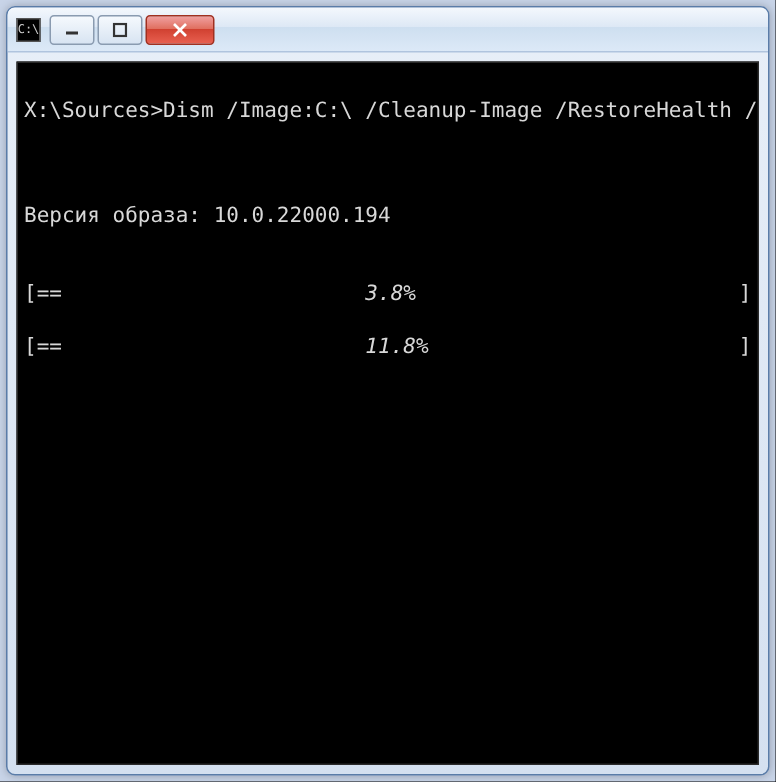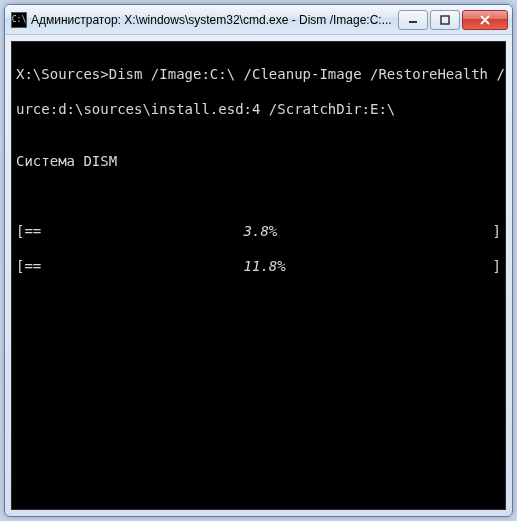--- a/index.html
+++ b/index.html
@@ -95,21 +95,20 @@
   .progress-bar { flex: 0 0 auto; }
   .progress-pct { flex: 0 0 auto; font-style: italic; }
   .progress-end { margin-left: auto; }
 </style>
 </head>
 <body>
 
 <div class="window">
   <div class="titlebar">
     <div class="title-icon">C:\</div>
-    <div class="title-text">Администратор: X:\windows\system32\cmd.exe - Dism /Image:C:...</div>
     <div class="win-buttons">
       <div class="win-btn">
         <svg width="10" height="10" viewBox="0 0 10 10">
             <line x1="1" y1="7" x2="9" y2="7" stroke="#333" stroke-width="2"></line>
           </svg>
       </div>
       <div class="win-btn">
         <svg width="10" height="10" viewBox="0 0 10 10">
             <rect x="1" y="1" width="8" height="8" fill="none" stroke="#333" stroke-width="1.5"></rect>
           </svg>
@@ -118,21 +117,20 @@
         <svg width="12" height="10" viewBox="0 0 12 10">
             <line x1="2" y1="1" x2="10" y2="9" stroke="#fff" stroke-width="1.8"></line>
             <line x1="10" y1="1" x2="2" y2="9" stroke="#fff" stroke-width="1.8"></line>
           </svg>
       </div>
     </div>
   </div>
 
   <div class="client">
 <div class="line">X:\Sources&gt;Dism /Image:C:\ /Cleanup-Image /RestoreHealth /So</div>
-<div class="line">urce:d:\sources\install.esd:4 /ScratchDir:E:\</div>
 <div class="line"></div>
-<div class="line">Система DISM</div>
 <div class="line"></div>
+<div class="line">Версия образа: 10.0.22000.194</div>
 <div class="line"></div>
 <div class="progress-row"><span class="progress-bar">[==                        </span><span class="progress-pct">3.8%</span><span class="progress-end">]</span></div>
 <div class="progress-row"><span class="progress-bar">[==                        </span><span class="progress-pct">11.8%</span><span class="progress-end">]</span></div>
   </div>
 </div>
 
 </body></html>

